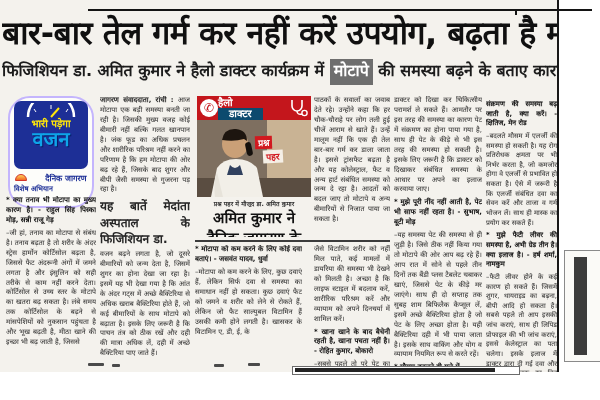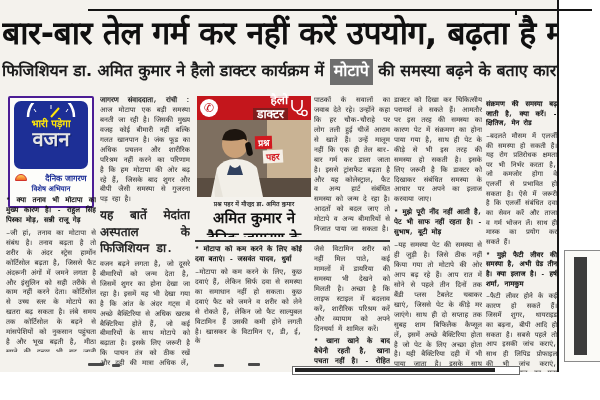--- a/index.html
+++ b/index.html
@@ -24,53 +24,53 @@
   }
   .subheadline {
     position:absolute; left:2px; top:59px; width:556px; height:26px;
     font-size:16px; font-weight:700; color:#1c1c1c; white-space:nowrap; overflow:hidden;
   }
   .subheadline .hl { background:#6e6e6e; color:#ffffff; padding:16px 4px; }
 
   
   .logo-box {
     position:absolute; left:8px; top:96px; width:86px; height:112px;
-    background:#fdfdfa; border:2px solid #4c1d95; border-radius:2px; padding:3px 4px;
+    background:#fdfdfa; border:2px solid #c4b5fd; border-radius:22px; padding:3px 4px;
   }
   .logo-panel {
     width:100%; height:68px; background:#1d2f96; border-radius:7px;
     display:flex; flex-direction:column; align-items:center; justify-content:flex-start;
     padding-top:2px;
   }
   .logo-t1 { color:#ffe70a; font-weight:700; font-size:10px; line-height:1.1; }
-  .logo-t2 { color:#e5e5e5; font-weight:700; font-size:20px; line-height:1.0; text-shadow:1px 1px 0 #0b1a66; }
+  .logo-t2 { color:#0ea5e9; font-weight:700; font-size:20px; line-height:1.0; text-shadow:1px 1px 0 #0b1a66; }
   .logo-brand-row { display:flex; align-items:center; justify-content:center; gap:18px; margin-top:3px; }
   .sun-icon { width:12px; height:7px; background:linear-gradient(#fcd35b,#f26722); border:1px solid #d1342a; border-radius:12px 12px 0 0; }
   .logo-brand { color:#1d2f96; font-weight:700; font-size:8px; white-space:nowrap; }
-  .logo-tagline { color:#1d2f96; font-weight:700; font-size:7px; text-align:center; margin-top:1px; }
+  .logo-tagline { color:#1d2f96; font-weight:700; font-size:7px; margin-top:1px; }
 
   
   .col { position:absolute; font-size:7px; line-height:1.42; text-align:justify; overflow:hidden; color:#262626; }
-  .col p { margin-bottom:3px;font-family:Liberation Mono, monospace; }
+  .col p { margin-bottom:3px; }
   .q { font-weight:700; color:#111; }
   .byline { font-weight:700; }
   .lead-tail { font-weight:700; font-size:12px; line-height:1.35; }
 
   
   .hd-banner {
     position:absolute; left:197px; top:96px; width:114px; height:24px;
     background:#c4161c; display:flex; align-items:center; padding:0 3px;
   }
   .phone-badge {
     width:18px; height:18px; background:#ffffff; border-radius:50%;
     display:flex; align-items:center; justify-content:center;
     color:#c4161c; font-size:12px; line-height:1; flex:0 0 auto;
   }
-  .hd-title { flex:1; text-align:right; color:#ffffff; font-weight:700; font-size:12px; line-height:1.15; }
-  .hd-title .l2 { background:#7f1d1d; padding:0 4px; display:inline-block; }
+  .hd-title { flex:1; text-align:left; color:#ffffff; font-weight:700; font-size:10px; line-height:1.15; }
+  .hd-title .l2 { background:#0c4a6e; padding:0 11px; display:inline-block; }
   .steth { flex:0 0 auto; }
 
   .photo {
     position:absolute; left:197px; top:120px; width:114px; height:77px; overflow:hidden;
     background:linear-gradient(100deg,#8d7c6c 0%, #6d5f52 45%, #bba88f 75%, #d6c3a8 100%);
   }
   .ov1 { position:absolute; left:58px; top:16px; background:#d1191f; color:#fff; font-weight:700; font-size:9px; padding:0 3px; transform:rotate(-2deg); }
   .ov2 { position:absolute; left:66px; top:30px; background:#f5efe6; color:#d1191f; font-weight:700; font-size:9px; padding:0 3px; transform:rotate(-3deg); }
   .photo-caption {
     position:absolute; left:195px; top:199px; width:118px; height:8px;

